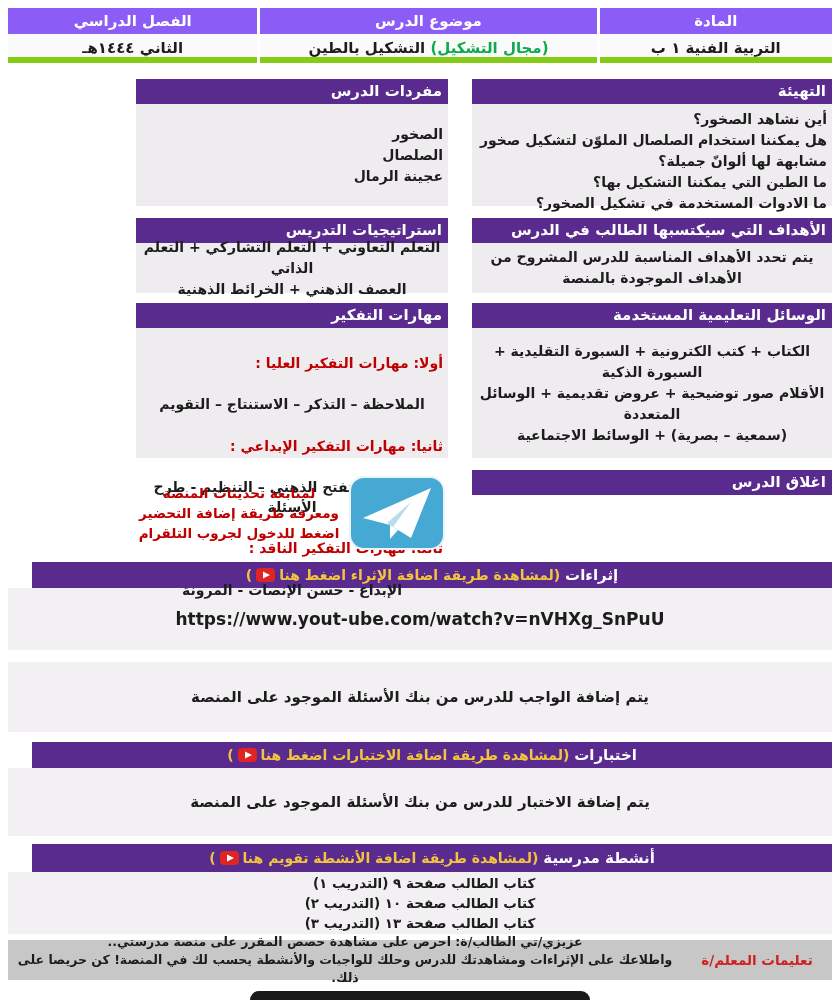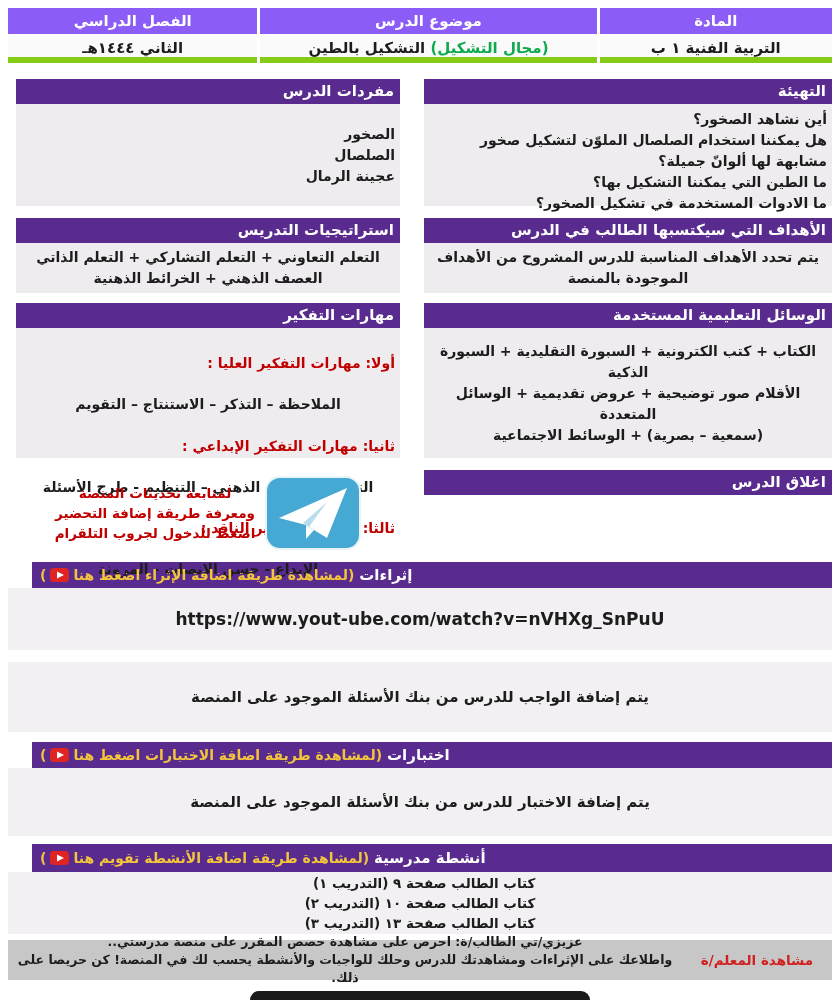--- a/index.html
+++ b/index.html
@@ -11,22 +11,22 @@
   .meta .mcol { display:flex; flex-direction:column; gap:0; }
   .mcol-subject { width:233px; }
   .mcol-topic   { width:337px; }
   .mcol-term    { width:250px; }
   .meta-head { background:#8b5cf6; color:#ffffff; height:26px; line-height:26px; text-align:center; font-size:15px; }
   .meta-val  { background:#fbfafb; height:29px; line-height:29px; text-align:center; font-size:15px; border-bottom:6px solid #84cc16; }
   .green-part { color:#0faa4e; }
 
   
   .cols { display:flex; gap:24px; padding:0 8px; margin-top:16px; }
-  .col-right { width:408px; }
-  .col-left  { width:384px; }
+  .col-right { width:360px; }
+  .col-left  { width:312px; }
 
   .sec-header { background:#5a2b8f; color:#fff; height:25px; line-height:25px; font-size:15px; padding:0 6px; text-align:right; }
   .sec-body   { background:#efecef; font-size:14px; line-height:1.5; padding:5px 5px; white-space:pre-line; }
   .b-right  { text-align:right; }
   .b-center { text-align:center; }
   .h-tahyia, .h-mufradat { height:102px; }
   .h-ahdaf, .h-istrat { height:50px; display:flex; align-items:center; justify-content:center; }
   .h-wasail, .h-maharat { height:130px; }
   .h-wasail { display:flex; align-items:center; justify-content:center; }
   .h-ighlaq { height:54px; display:flex; align-items:center; justify-content:center; }
@@ -37,21 +37,21 @@
   .maharat-line.plain { color:#1c1c1c; text-align:center; }
   .h-maharat { padding-top:4px; }
 
   
   .tg-row { margin-top:14px; height:82px; display:flex; align-items:center; justify-content:center; gap:10px; }
   .tg-icon { width:96px; height:74px; flex:0 0 auto; }
   .tg-text { color:#c00000; font-size:13.5px; text-align:center; line-height:1.5; white-space:pre-line; }
 
   
   .wide { margin:0 8px; }
-  .banner { background:#5a2b8f; height:26px; line-height:26px; padding:0 8px; text-align:left;margin-left:24px; }
+  .banner { background:#5a2b8f; height:26px; line-height:26px; padding:0 8px; text-align:center;margin-left:24px; }
   .banner .t  { color:#ffffff; font-size:15px; }
   .banner .s  { color:#f2c53d; font-size:14px; }
   .yt-icon { display:inline-block; vertical-align:-2px; margin:0 4px; }
   .wide-body { background:#f2f0f2; display:flex; align-items:center; justify-content:center; font-size:15px; }
   .body-ithra { height:62px; }
   .body-wajib { height:70px; }
   .body-ikhtibar { height:68px; }
   .body-anshita { height:62px; font-size:13.5px; }
   .url { direction:ltr; font-size:17px; letter-spacing:0; }
   .anshita-lines { text-align:right; white-space:pre-line; line-height:1.5; }
@@ -182,20 +182,20 @@
           </svg></span><span class="s">)</span>
     </div>
     <div class="wide-body body-anshita">
       <span class="anshita-lines">كتاب الطالب صفحة ٩ (التدريب ١)
 كتاب الطالب صفحة ١٠ (التدريب ٢)
 كتاب الطالب صفحة ١٣ (التدريب ٣)</span>
     </div>
   </div>
 
   <div class="teacher-strip">
-    <div class="teacher-label">مشاهدة المعلم/ة</div>
+    <div class="teacher-label">تعليمات المعلم/ة</div>
     <div class="teacher-text">عزيزي/تي الطالب/ة: احرص على مشاهدة حصص المقرر على منصة مدرستي..
 واطلاعك على الإثراءات ومشاهدتك للدرس وحلك للواجبات والأنشطة يحسب لك في المنصة! كن حريصا على ذلك.</div>
   </div>
 
   <div class="bottom-pill"></div>
 
 </div>
 
 </body></html>

